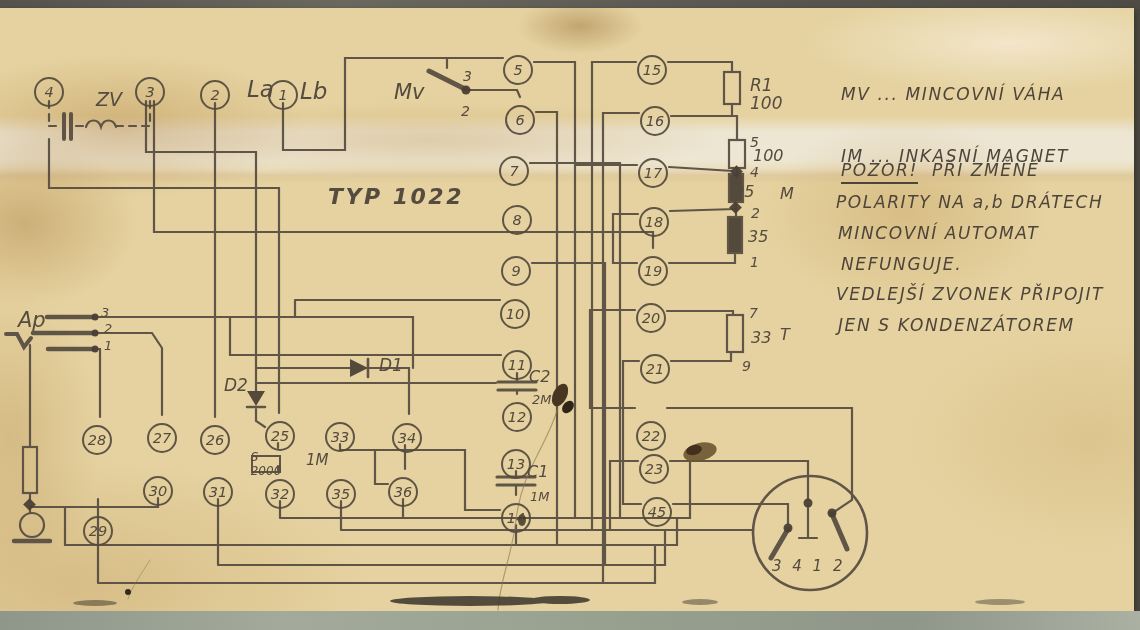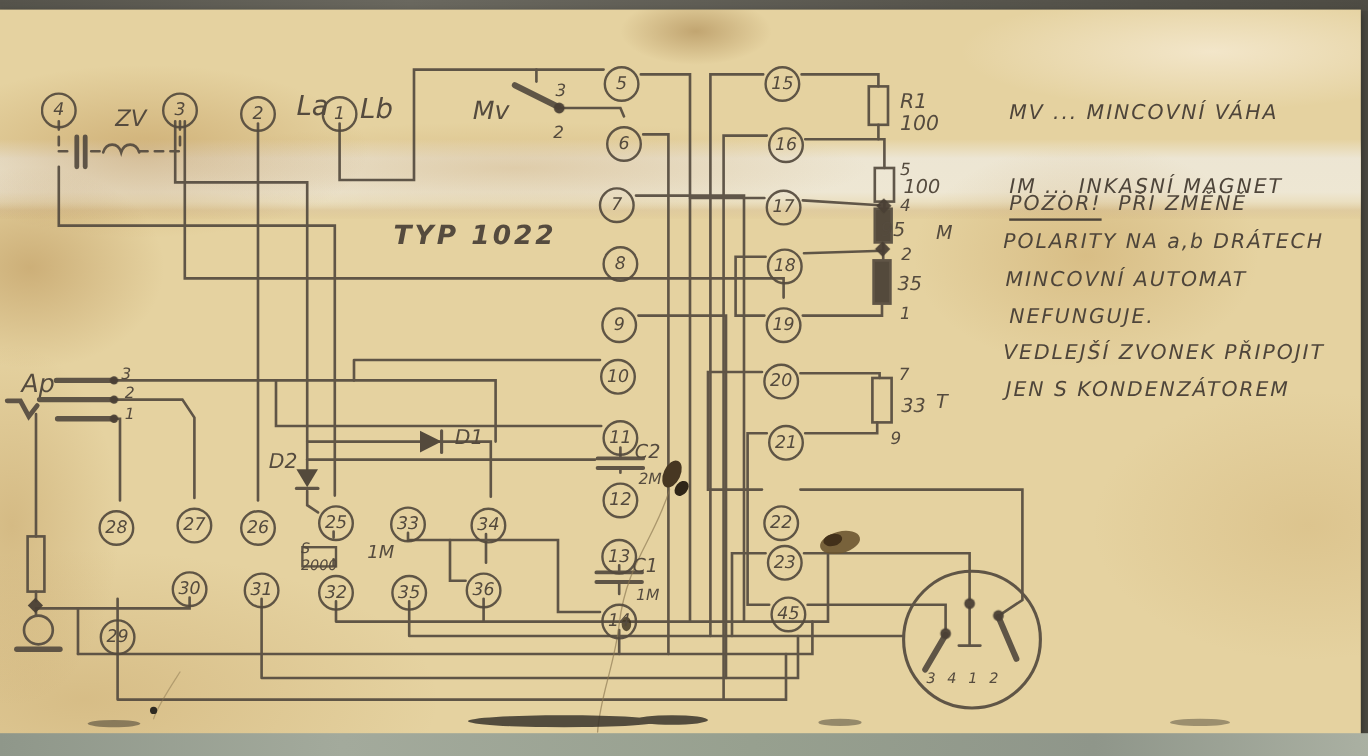--- a/index.html
+++ b/index.html
@@ -230,21 +230,21 @@
       <span class="lbl" style="left: 532px; top: 385px; font-size: 13px;">2M</span>
       <span class="lbl" style="left: 527px; top: 456px; font-size: 16px;">C1</span>
       <span class="lbl" style="left: 530px; top: 482px; font-size: 13px;">1M</span>
       <span class="lbl" style="left: 379px; top: 349px; font-size: 17px;">D1</span>
       <span class="lbl" style="left: 224px; top: 369px; font-size: 17px;">D2</span>
       <span class="lbl" style="left: 306px; top: 445px; font-size: 15px;">1M</span>
       <span class="lbl" style="left: 18px; top: 302px; font-size: 21px;">Ap</span>
       <span class="lbl" style="left: 101px; top: 298px; font-size: 13px;">3</span>
       <span class="lbl" style="left: 104px; top: 314px; font-size: 13px;">2</span>
       <span class="lbl" style="left: 104px; top: 331px; font-size: 13px;">1</span>
-      <span class="lbl" style="left: 772px; top: 551px; font-size: 12px; letter-spacing: 3px;">3 4 1 2</span>
+      <span class="lbl" style="left: 772px; top: 551px; font-size: 15px; letter-spacing: 3px;">3 4 1 2</span>
       <div class="box-lbl" style="left: 251px; top: 447px; width: 30px; height: 18px; font-size: 12px;">S 2000</div>
       <span class="lbl" style="left: 328px; top: 178px; font-size: 22px; letter-spacing: 2.5px; font-weight: 600; text-align: center;">TYP 1022</span>
       <div class="note" style="left: 841px; top: 78px;">MV ... MINCOVNÍ VÁHA</div>
       <div class="note" style="left: 841px; top: 116px; margin-top: 24px;">IM ... INKASNÍ MAGNET</div>
       <div class="note" style="left: 841px; top: 154px;"><span class="uline">POZOR!</span><span style="white-space: pre;">  PŘI ZMĚNĚ</span></div>
       <div class="note" style="left: 836px; top: 186px;">POLARITY NA a,b DRÁTECH</div>
       <div class="note" style="left: 838px; top: 217px;">MINCOVNÍ AUTOMAT</div>
       <div class="note" style="left: 841px; top: 248px;">NEFUNGUJE.</div>
       <div class="note" style="left: 836px; top: 278px;">VEDLEJŠÍ ZVONEK PŘIPOJIT</div>
       <div class="note" style="left: 838px; top: 309px;">JEN S KONDENZÁTOREM</div>

